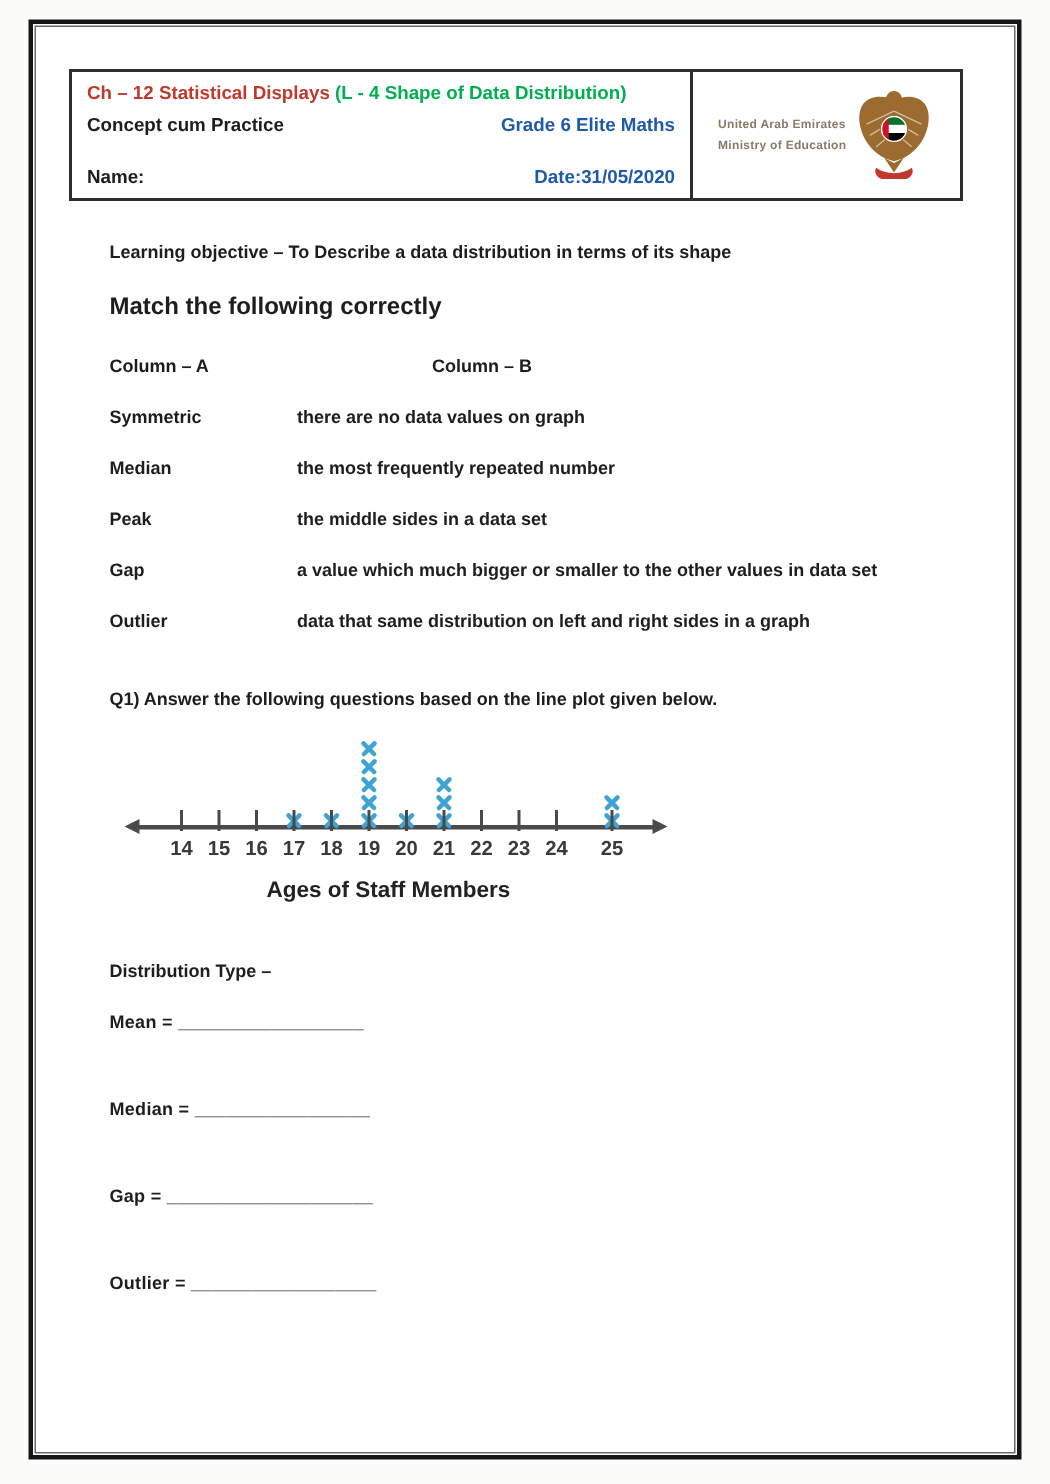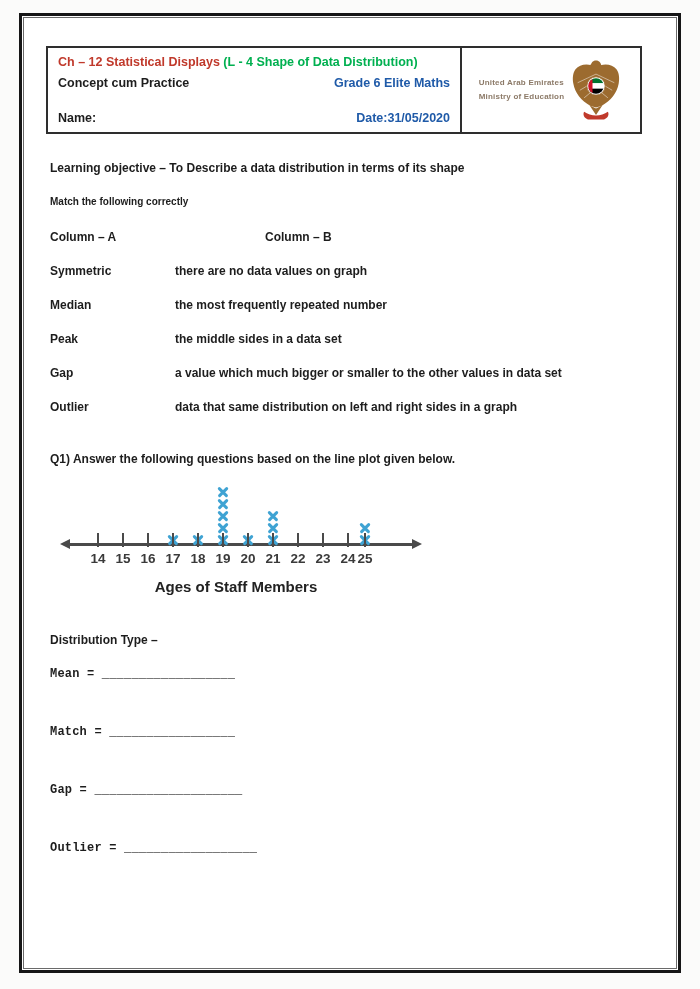--- a/index.html
+++ b/index.html
@@ -52,23 +52,23 @@
   }
   .ministry-text {
     font-size: 8px;
     line-height: 1.7;
     color: #8C7A68;
     letter-spacing: 0.2px;
     white-space: nowrap;
   }
   .emblem { flex: 0 0 auto; }
   
-  .content { padding: 0 4px 0 4px; }
+  .content { padding: 0 4px 0 4px; margin-left: 23px; }
   .objective { margin-top: 27px; font-size: 12px; }
-  .match-instruction { margin-top: 21px; font-size: 10px; }
+  .match-instruction { margin-top: 21px; font-size: 16px; }
   .columns-header { display: flex; margin-top: 23px; font-size: 12px; }
   .col-a { width: 215px; }
   .match-row { display: flex; margin-top: 20px; font-size: 12px; }
   .match-term { width: 125px; flex: 0 0 auto; }
   .match-def { flex: 1; }
   .q1 { margin-top: 38px; font-size: 12px; }
   
   .plot-wrap { position: relative; margin-top: 8px; margin-left: 10px; width: 372px; height: 132px; }
   .axis-line {
     position: absolute; left: 7px; top: 69px;
@@ -110,21 +110,21 @@
     width: 13px; height: 2.6px; background: #3FA3D3; border-radius: 2px;
   }
   .xmark::before { transform: translate(-50%, -50%) rotate(45deg); }
   .xmark::after  { transform: translate(-50%, -50%) rotate(-45deg); }
   .plot-title {
     position: absolute; top: 104px; left: 0; width: 352px;
     text-align: center; font-size: 15px; color: #222;
   }
   
   .dist-type { margin-top: 27px; font-size: 12px; }
-  .answer-line { font-size: 12px; letter-spacing: 0.2px; font-family: Liberation Mono, monospace; }
+  .answer-line { font-size: 12px; letter-spacing: 0.2px; }
   .al-0 { margin-top: 20px; }
   .al-gap { margin-top: 44px; }
   .blank { color: #1d1d1d; }
 </style>
 </head>
 <body>
 
 <div class="page">
 
   <div class="header-box">
@@ -280,39 +280,39 @@
           <div class="plot-col" style="left: 250px;">
             <div class="xstack"></div>
             <div class="tick"></div>
             <div class="tick-label">23</div>
           </div>
           <div class="plot-col" style="left: 275px;">
             <div class="xstack"></div>
             <div class="tick"></div>
             <div class="tick-label">24</div>
           </div>
-          <div class="plot-col" style="left: 292px;">
+          <div class="plot-col" style="left: 312px;">
             <div class="xstack">
               <span class="xmark"></span>
               <span class="xmark"></span>
             </div>
             <div class="tick"></div>
             <div class="tick-label">25</div>
           </div>
         </div>
       <div class="plot-title">Ages of Staff Members</div>
     </div>
 
     <div class="dist-type">Distribution Type –</div>
 
     <div class="answer-line al-0">
       <span>Mean = </span><span class="blank">__________________</span>
     </div>
     <div class="answer-line al-gap">
-      <span>Match = </span><span class="blank">_________________</span>
+      <span>Median = </span><span class="blank">_________________</span>
     </div>
     <div class="answer-line al-gap">
       <span>Gap = </span><span class="blank">____________________</span>
     </div>
     <div class="answer-line al-gap">
       <span>Outlier = </span><span class="blank">__________________</span>
     </div>
 
   </div>
 </div>

